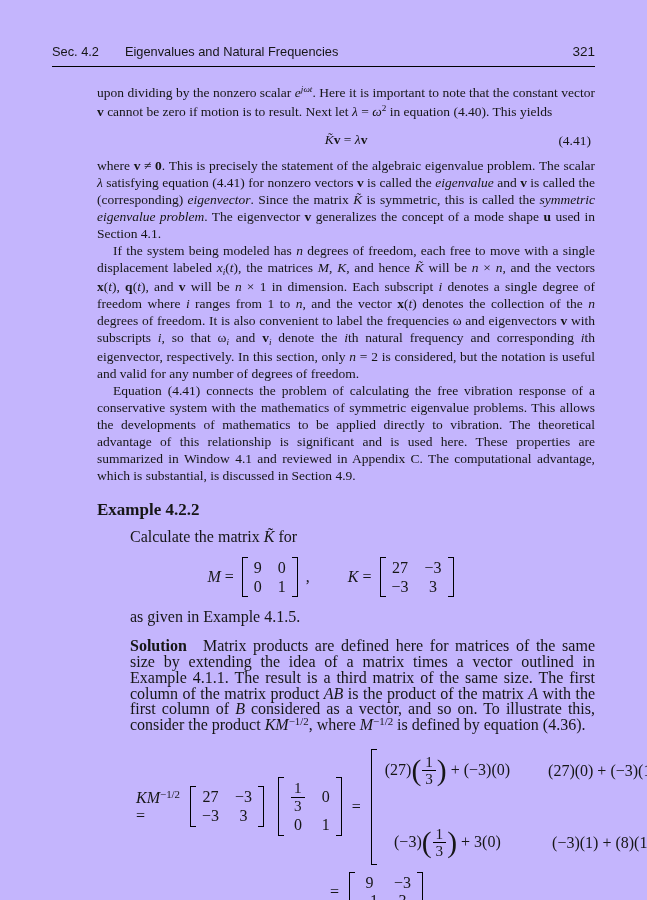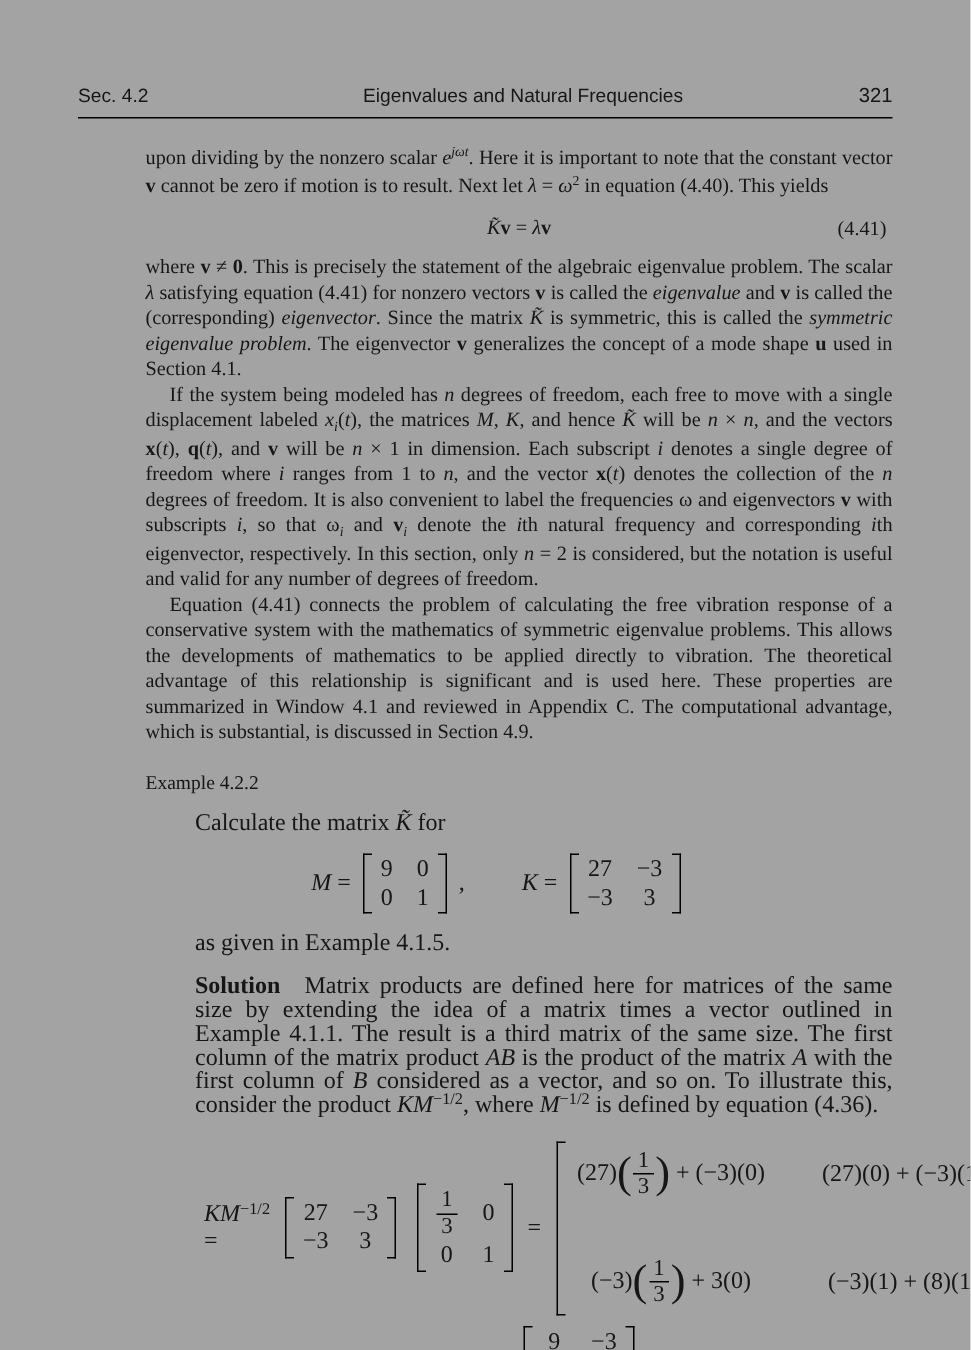--- a/index.html
+++ b/index.html
@@ -1,24 +1,24 @@
 <!DOCTYPE html>
 <html><head>
 <meta charset="utf-8">
 <style>
   html, body { margin: 0; padding: 0; background: #ffffff; }
   .page {
-    width: 647px; height: 900px; background: #a3a3a3; color: #161616;
+    width: 647px; height: 900px; background: #c4b5fd; color: #161616;
     font-family: "Liberation Serif", serif; box-sizing: border-box;
-    padding: 56px 52px 0 52px; overflow: hidden; position: relative;
+    padding: 44px 52px 0 52px; overflow: hidden; position: relative;
   }
   
   .header { display: flex; align-items: baseline; font-family: "Liberation Sans", sans-serif; font-size: 12.8px; }
   .header .sec { white-space: nowrap; }
-  .header .title { margin-left: 26px; flex: 1; text-align: center; }
+  .header .title { margin-left: 26px; flex: 1; }
   .header .pg { font-weight: normal; font-size: 13.5px; }
   .rule { border-top: 1.4px solid #000; margin-top: 7px; margin-bottom: 17px; }
 
   
   .main { margin-left: 45px; font-size: 13.5px; line-height: 17px; text-align: justify; }
   .para { margin: 0; }
   .para.ind { text-indent: 16px; }
 
   .it { font-style: italic; }
   .bd { font-weight: bold; }
@@ -40,21 +40,21 @@
           white-space: nowrap; }
   .mx-c.wide { column-gap: 26px; row-gap: 9px; padding: 5px 8px; gap: 38px; }
 
   .frac { display: inline-block; vertical-align: middle; text-align: center; line-height: 1.08; font-size: 0.95em; margin: 0 1px; }
   .frac .num { display: block; border-bottom: 1px solid #000; padding: 0 3px; }
   .frac .den { display: block; }
   .lgp { font-size: 1.85em; line-height: 0; vertical-align: middle; position: relative; top: -1px; }
 
   
   .example { margin-top: 17px; }
-  .ex-head { font-weight: normal; font-size: 13px; margin-bottom: 11px; }
+  .ex-head { font-weight: bold; font-size: 17px; margin-bottom: 11px; }
   .ex-body { margin-left: 33px; font-size: 16px; line-height: 15.8px; text-align: justify; }
   .intro { margin-bottom: 9px; }
   .mkrow { display: flex; justify-content: center; align-items: center; gap: 4px; padding-right: 60px; margin: 12px 0; }
   .sp { display: inline-block; width: 30px; }
   .given { margin-bottom: 13px; }
   .solution { margin-bottom: 14px; }
   .km-line { display: flex; align-items: center; gap: 6px; margin-left: 6px; }
   .km-result { display: flex; align-items: center; gap: 6px; margin-left: 200px; margin-top: 7px; }
 </style>
 </head>

